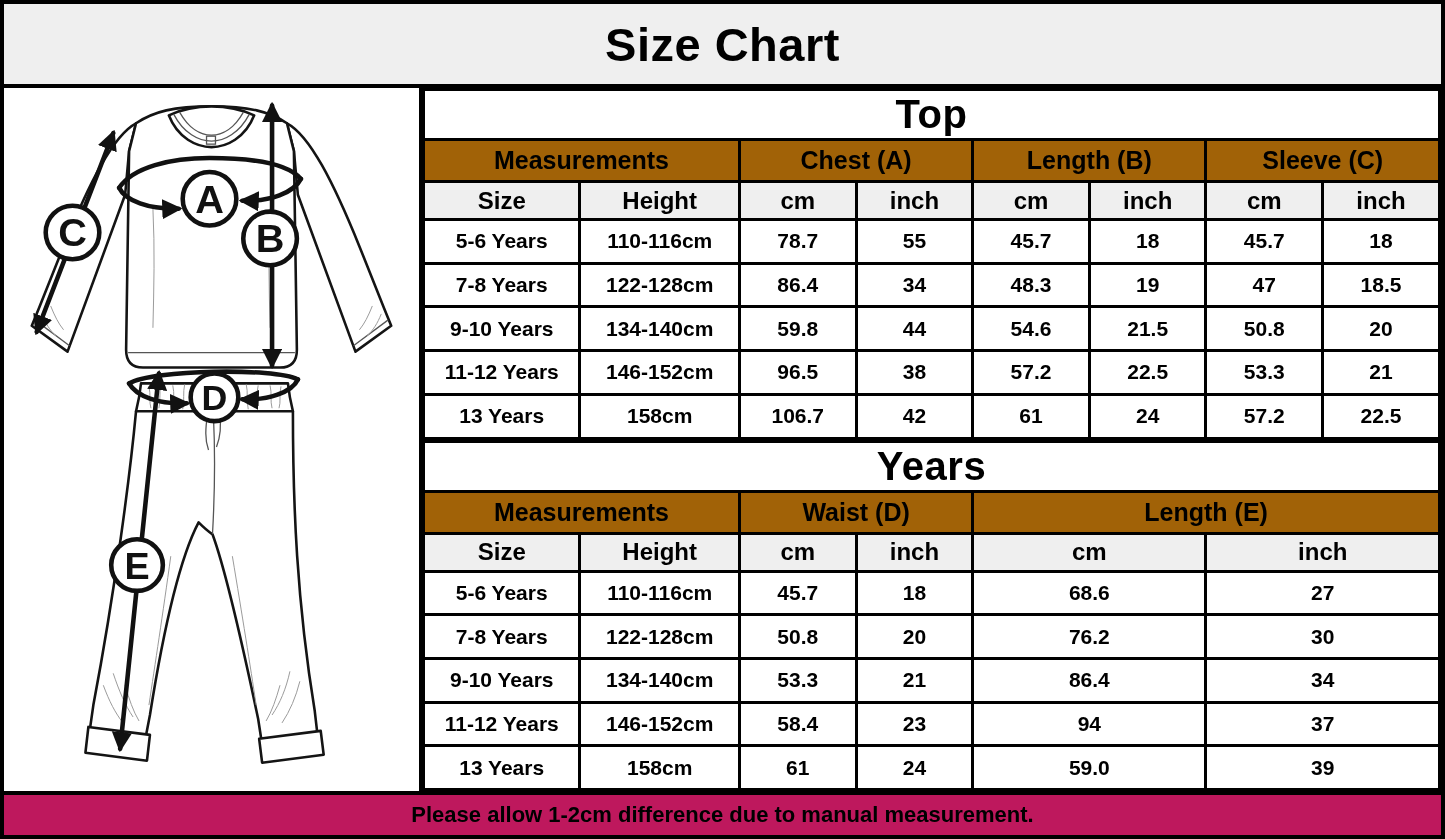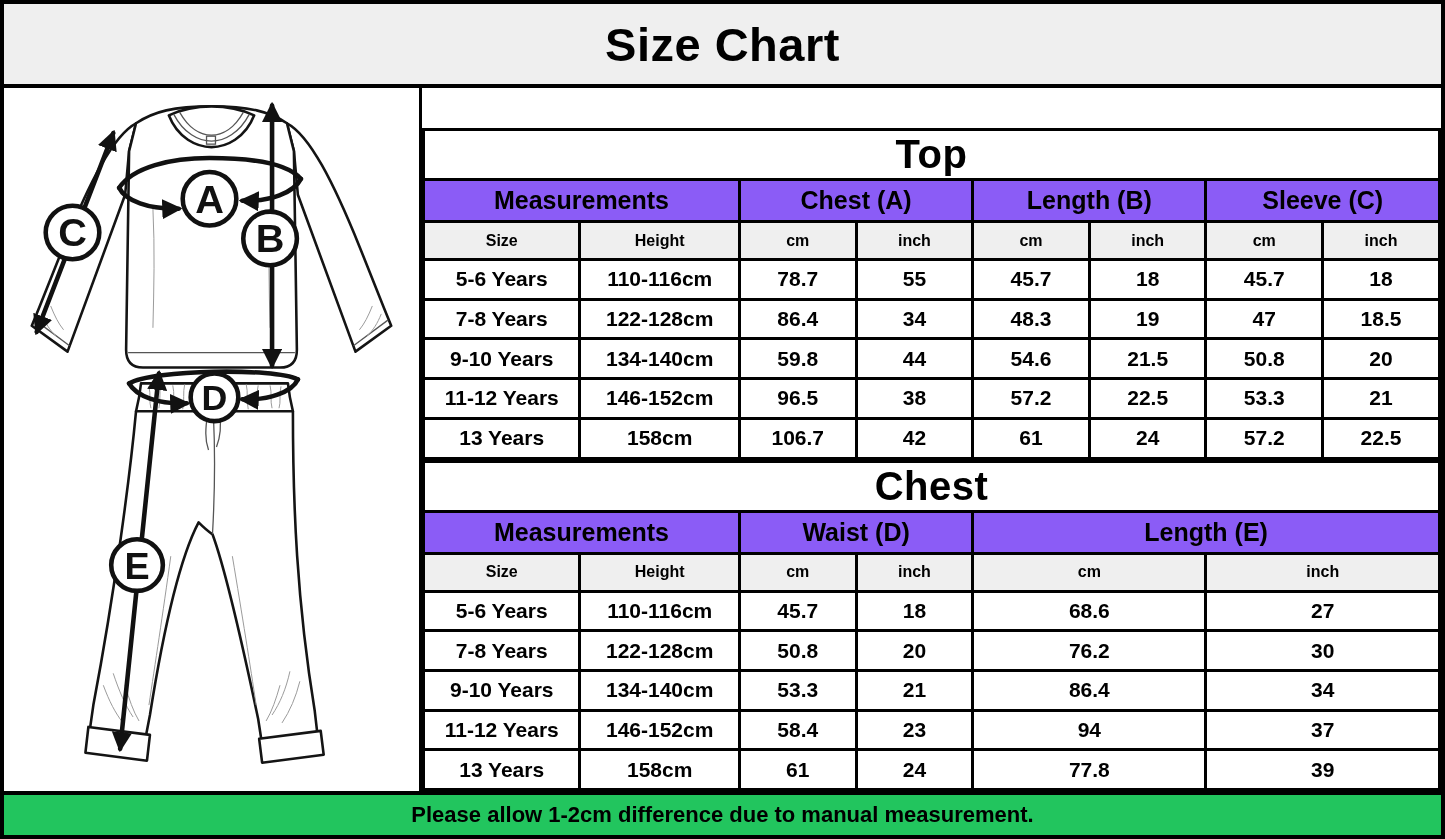--- a/index.html
+++ b/index.html
@@ -25,46 +25,46 @@
   .content {
     flex:1 1 auto; display:flex; min-height:0; overflow:hidden;
   }
   .illustration {
     flex:0 0 418px;
     border-right:3px solid #000;
     background:#fff;
     position:relative;
   }
   .illustration svg { width:100%; height:100%; display:block; }
-  .tables { flex:1 1 auto; display:flex; flex-direction:column; min-width:0;margin-top:40px; }
+  .tables { flex:1 1 auto; display:flex; flex-direction:column; min-width:0; }
   table.size-table {
     width:100%; height:50%;
     border-collapse:collapse; table-layout:fixed;
   }
   table.size-table th, table.size-table td {
     border:3px solid #000;
     text-align:center; vertical-align:middle;
     padding:0 2px;
     background:#fff;
     font-weight:bold;
   }
   th.banner {
     height:50px; background:#efefef;
     font-size:40px; letter-spacing:.5px;
   }
   tr.group-row th {
-    height:42px; background:#8b5cf6; font-size:25px;
+    height:42px; background:#a16207; font-size:25px;
   }
   tr.sub-row th {
-    height:38px; background:#efefef; font-size:16px;
+    height:38px; background:#efefef; font-size:24px;
   }
   table.size-table td { font-size:21px; }
   .footer {
     flex:0 0 44px;
-    background:#22c55e;
+    background:#be185d;
     border-top:4px solid #000;
     display:flex; align-items:center; justify-content:center;
     font-size:22px;
   }
   
   .garment { fill:#ffffff; stroke:#141414; stroke-width:2.6; stroke-linejoin:round; }
   .thinline { fill:none; stroke:#555; stroke-width:1.3; }
   .sketch { fill:none; stroke:#9a9a9a; stroke-width:1; }
   .measure { fill:none; stroke:#111; stroke-width:4.6; stroke-linecap:round; }
   .labelcircle { fill:#ffffff; stroke:#111; stroke-width:4.6; }
@@ -272,21 +272,21 @@
             <col style="width:15.7%">
           <col style="width:11.48%">
             <col style="width:11.48%">
           <col style="width:11.48%">
             <col style="width:11.48%">
           <col style="width:11.48%">
             <col>
         </colgroup>
         <thead>
           <tr>
-            <th class="banner" colspan="8">Chest</th>
+            <th class="banner" colspan="8">Years</th>
           </tr>
           <tr class="group-row">
             <th colspan="2">Measurements</th>
             <th colspan="2">Waist (D)</th>
             <th colspan="4">Length (E)</th>
           </tr>
           <tr class="sub-row">
             <th>Size</th>
             <th>Height</th>
             <th>cm</th>
@@ -326,21 +326,21 @@
               <td>58.4</td>
               <td>23</td>
               <td colspan="2">94</td>
               <td colspan="2">37</td>
             </tr>
             <tr>
               <td>13 Years</td>
               <td>158cm</td>
               <td>61</td>
               <td>24</td>
-              <td colspan="2">77.8</td>
+              <td colspan="2">59.0</td>
               <td colspan="2">39</td>
             </tr>
           </tbody>
       </table>
 
     </div>
   </div>
 
   <div class="footer">Please allow 1-2cm difference due to manual measurement.</div>
 </div>

